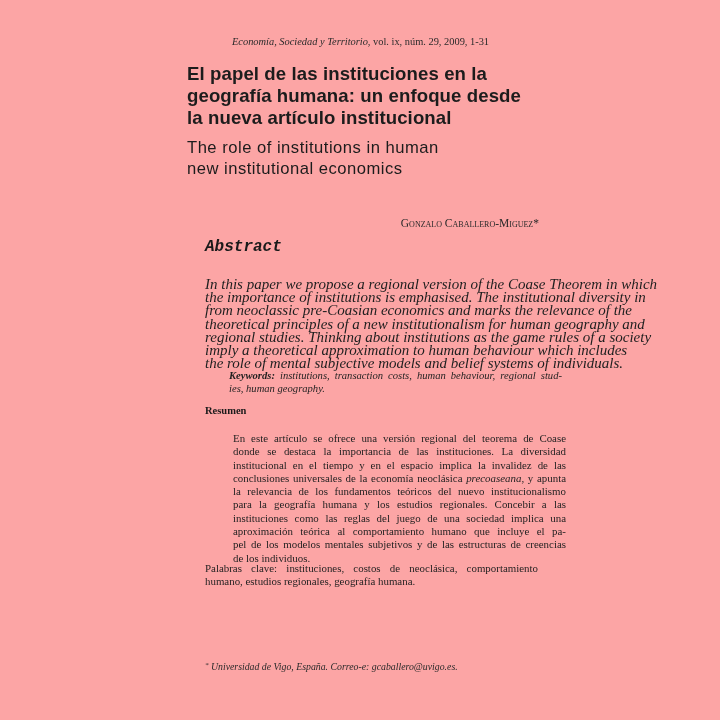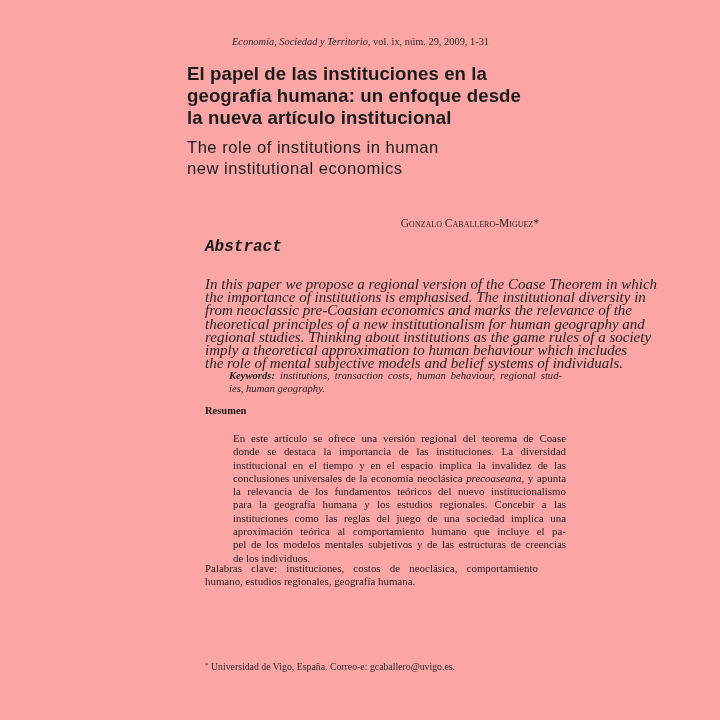--- a/index.html
+++ b/index.html
@@ -140,20 +140,21 @@
     }
     .palabras .pc-label { font-weight: normal; }
     .footnote {
       position: absolute;
       top: 661px;
       left: 205px;
       font-family: "Liberation Serif", "DejaVu Serif", serif;
       font-size: 9.8px;
       color: #2a2a2a;
       white-space: nowrap;
+      font-style: italic;
     }
     .footnote sup { font-size: 7px; vertical-align: 3px; }
   </style>
 </head>
 <body>
 
 <div class="page">
 
   <div class="running-head">
     <span class="it">Economía, Sociedad y Territorio</span><span>, vol. ix, núm. 29, 2009, 1-31</span>

